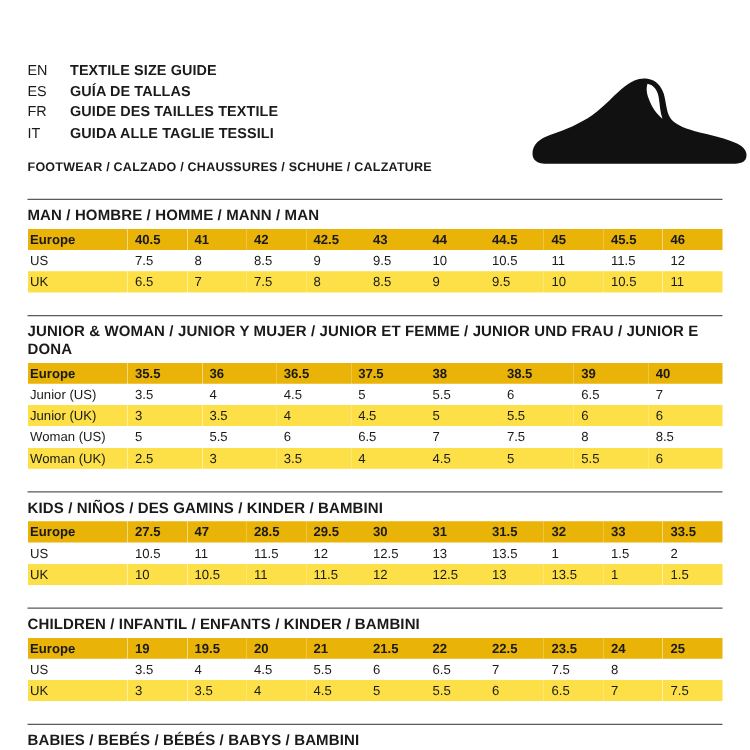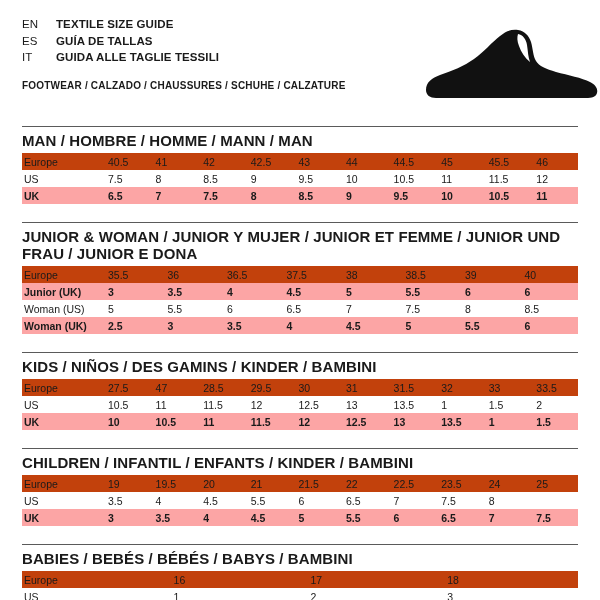--- a/index.html
+++ b/index.html
@@ -21,20 +21,21 @@
     box-sizing: border-box;
     padding: 16px 22px 0 22px;
   }
   
   .header {
     position: relative;
     height: 92px;
   }
   .lang-table {
     border-collapse: collapse;
+    margin-top: 33px;
   }
   .lang-table td {
     font-size: 11.5px;
     line-height: 16.5px;
     padding: 0;
     vertical-align: top;
     white-space: nowrap;
   }
   .lang-code {
     width: 34px;
@@ -55,21 +56,21 @@
     font-size: 10px;
     font-weight: bold;
     letter-spacing: 0.2px;
     margin-top: 14px;
   }
   
   .section {
     margin-top: 18px;
   }
   .section-title {
-    font-size: 15px;
+    font-size: 12px;
     font-weight: bold;
     letter-spacing: 0.1px;
     border-top: 1px solid #5a5a5a;
     padding-top: 5px;
     margin-bottom: 4px;
   }
   table.sizes {
     border-collapse: collapse;
     width: 100%;
     table-layout: fixed;
@@ -77,25 +78,25 @@
   table.sizes td {
     font-size: 10.5px;
     height: 17px;
     padding: 0 0 0 6px;
     text-align: left;
     color: #1a1a1a;
     white-space: nowrap;
     overflow: hidden;
   }
   table.sizes tr.shade td {
-    background: #c2410c;
+    background: #eab308;
+    font-weight: bold;
   }
   table.sizes tr.alt td {
-    background: #fca5a5;
-    font-weight: bold;
+    background: #fde047;
   }
   table.sizes td.label {
     padding-left: 2px;
   }
   .mini td {
     width: 56px;
   }
 </style>
 </head>
 <body>
@@ -107,20 +108,24 @@
       <tbody>
         <tr>
           <td class="lang-code">EN</td>
           <td class="lang-title">TEXTILE SIZE GUIDE</td>
         </tr>
         <tr>
           <td class="lang-code">ES</td>
           <td class="lang-title">GUÍA DE TALLAS</td>
         </tr>
         <tr>
+          <td class="lang-code">FR</td>
+          <td class="lang-title">GUIDE DES TAILLES TEXTILE</td>
+        </tr>
+        <tr>
           <td class="lang-code">IT</td>
           <td class="lang-title">GUIDA ALLE TAGLIE TESSILI</td>
         </tr>
       </tbody>
     </table>
 
     <svg class="shoe" viewBox="0 0 178 72">
       <path fill="#111111" d="M4 62 C4 54 10 50 18 47 C30 43 42 38 52 31 C62 24 70 14 78 8 C84 3 90 1 96 2 C103 3 107 8 109 14 C111 21 111 28 114 33 C117 38 124 41 134 44 C146 47 160 50 168 54 C174 57 176 61 175 65 C174 69 170 70 164 70 L14 70 C8 70 4 67 4 62 Z"></path>
       <path fill="#ffffff" d="M96 6 C101 7 104 11 105 17 C106 23 106 29 108 34 C103 30 99 24 97 18 C95 13 95 9 96 6 Z"></path>
     </svg>
@@ -183,20 +188,31 @@
               <td class="label" style="width: 78px;">Europe</td>
               <td>35.5</td>
               <td>36</td>
               <td>36.5</td>
               <td>37.5</td>
               <td>38</td>
               <td>38.5</td>
               <td>39</td>
               <td>40</td>
             </tr>
+            <tr class="">
+              <td class="label" style="width: 78px;">Junior (US)</td>
+              <td>3.5</td>
+              <td>4</td>
+              <td>4.5</td>
+              <td>5</td>
+              <td>5.5</td>
+              <td>6</td>
+              <td>6.5</td>
+              <td>7</td>
+            </tr>
             <tr class="alt">
               <td class="label" style="width: 78px;">Junior (UK)</td>
               <td>3</td>
               <td>3.5</td>
               <td>4</td>
               <td>4.5</td>
               <td>5</td>
               <td>5.5</td>
               <td>6</td>
               <td>6</td>

